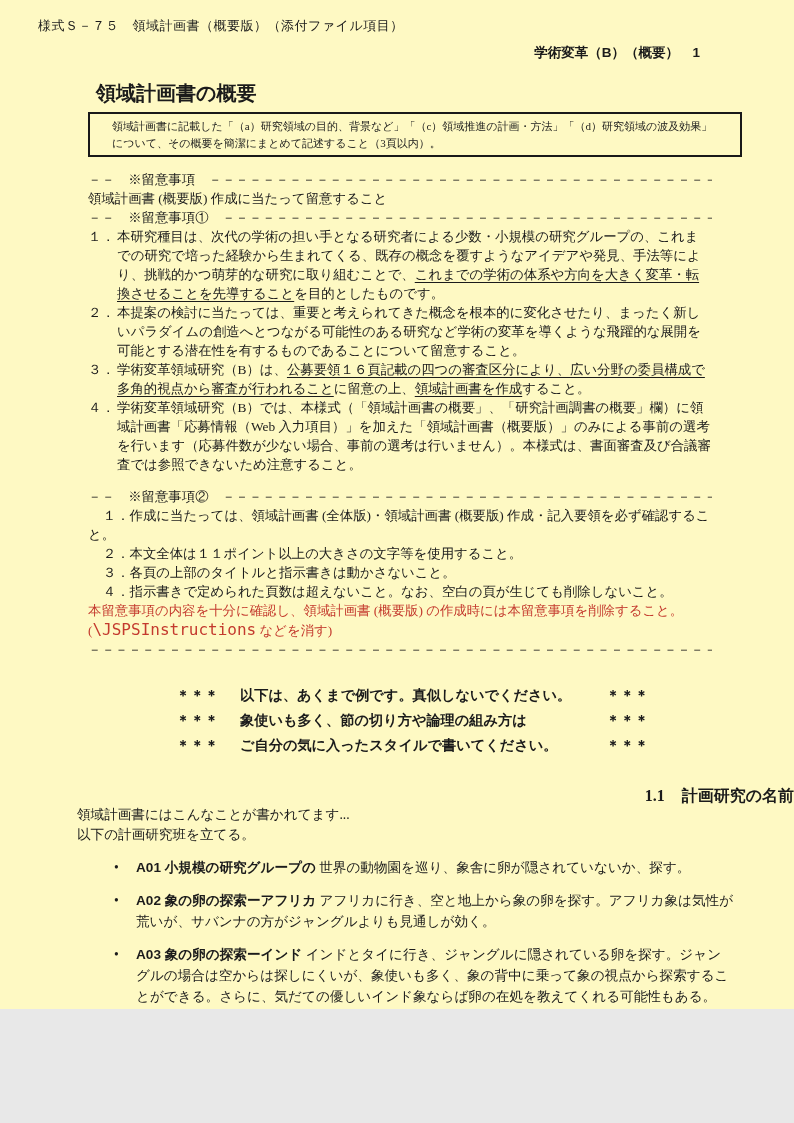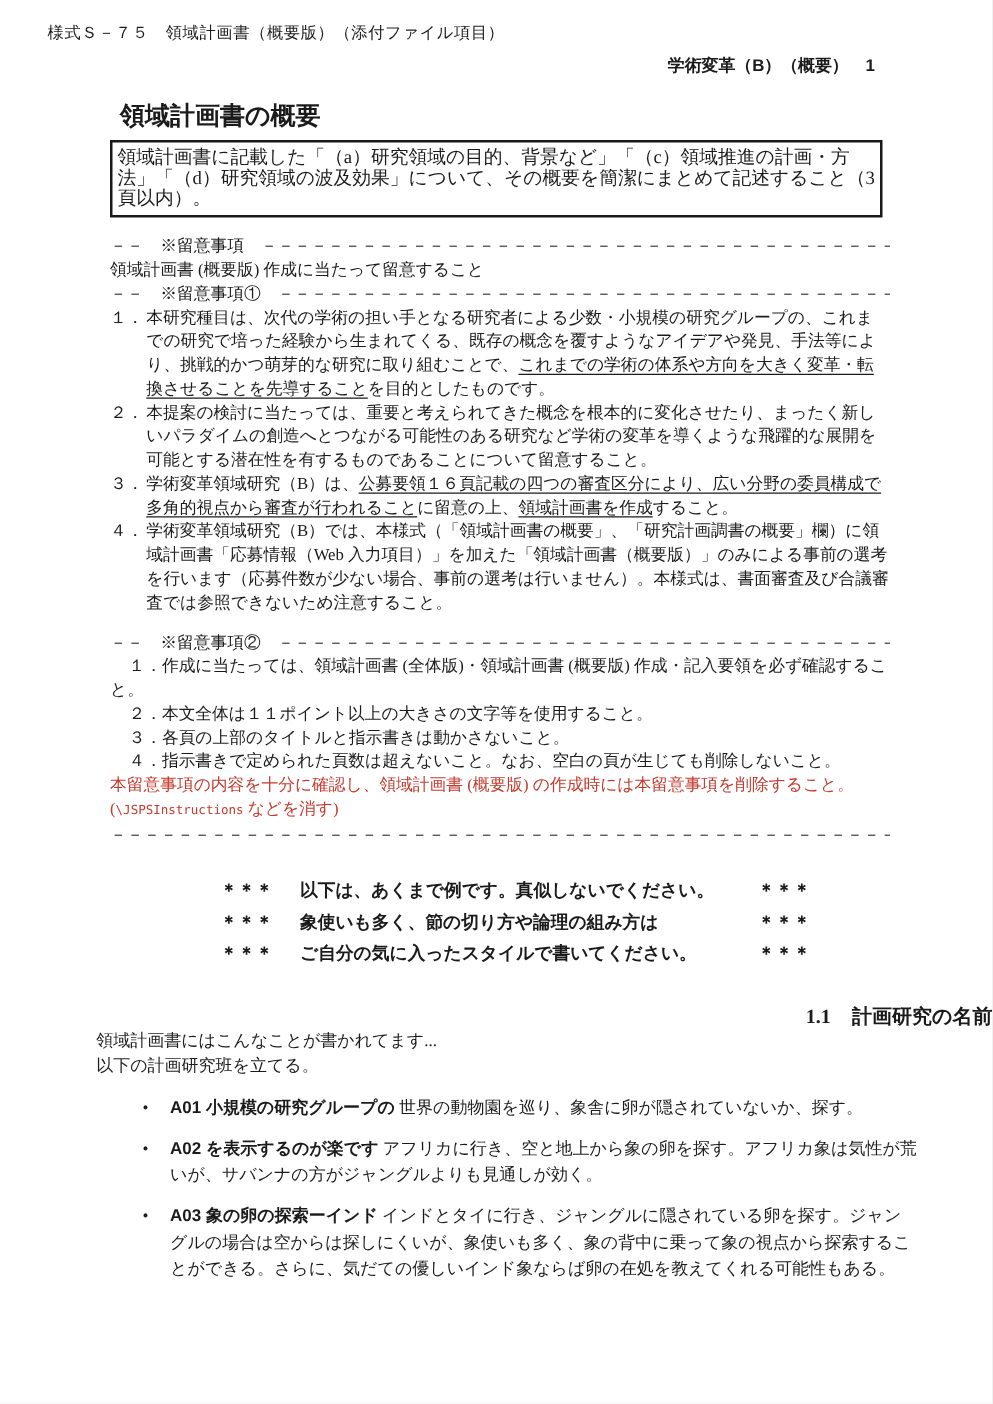--- a/index.html
+++ b/index.html
@@ -1,47 +1,47 @@
 <!DOCTYPE html>
 <html><head>
 <meta charset="utf-8">
 <style>
   html,body { margin:0; padding:0; background:#e8e8e8; }
   .page {
-    position:relative; width:794px; height:1123px; margin:0 auto;
-    background:#ffffff; overflow:hidden;
+    position:relative; width:794px; height:1009px; margin:0 auto;
+    background:#fef9c3; overflow:hidden;
     color:#1b1b1b;
     font-family:"Liberation Serif","DejaVu Serif",serif;
     font-size:13.4px; line-height:19px;
   }
   .hdr-left { margin:16px 0 0 38px; font-size:13px; letter-spacing:0.5px; }
   .hdr-right {
     margin:8px 94px 0 0; text-align:right;
     font-family:"Liberation Sans","DejaVu Sans",sans-serif;
     font-weight:bold; font-size:13.5px;
   }
   .doc-title {
     margin:22px 0 0 96px;
     font-family:"Liberation Sans","DejaVu Sans",sans-serif;
     font-weight:bold; font-size:20px;
   }
   .inst-box {
     margin:9px 0 0 88px; width:606px;
-    border:2px solid #191919; padding:4px 4px;
-    font-size:15px; line-height:16.5px;
+    border:2px solid #191919; padding:4px 22px;
+    font-size:11px; line-height:16.5px;
   }
   .block { margin-left:88px; width:624px; }
   .dashline { white-space:nowrap; overflow:hidden; width:624px; }
   .note-item { display:flex; }
   .note-item .no { flex:0 0 29px; }
   .note-item .body { flex:1; }
   .ul { text-decoration:underline; text-underline-offset:3px; }
   .p-indent { text-indent:1.1em; }
   .red { color:#c43a2e; }
-  .mono { font-family:"DejaVu Sans Mono","Liberation Mono",monospace; font-size:10px; }
+  .mono { font-family:"DejaVu Sans Mono","Liberation Mono",monospace; font-size:16px; }
   .notes2 { margin-top:13px; }
   .banner {
     margin:24px 0 0 176px;
     font-family:"Liberation Sans","DejaVu Sans",sans-serif;
     font-weight:bold; font-size:14.2px;
   }
   .banner-row { display:flex; line-height:25px; }
   .b-left { width:64px; }
   .b-mid  { width:366px; }
   .sec-h {
@@ -141,21 +141,21 @@
     <div class="line p-indent">領域計画書にはこんなことが書かれてます...</div>
     <div class="line p-indent">以下の計画研究班を立てる。</div>
 
     <div class="bullets">
       <div class="bullet">
         <span class="bdot">•</span>
         <span class="btext"><span class="blabel">A01 小規模の研究グループの</span><span> 世界の動物園を巡り、象舎に卵が隠されていないか、探す。</span></span>
       </div>
       <div class="bullet">
         <span class="bdot">•</span>
-        <span class="btext"><span class="blabel">A02 を表示するのが楽です</span><span> アフリカに行き、空と地上から象の卵を探す。アフリカ象は気性が荒いが、サバンナの方がジャングルよりも見通しが効く。</span></span>
+        <span class="btext"><span class="blabel">A02 象の卵の探索ーアフリカ</span><span> アフリカに行き、空と地上から象の卵を探す。アフリカ象は気性が荒いが、サバンナの方がジャングルよりも見通しが効く。</span></span>
       </div>
       <div class="bullet">
         <span class="bdot">•</span>
         <span class="btext"><span class="blabel">A03 象の卵の探索ーインド</span><span> インドとタイに行き、ジャングルに隠されている卵を探す。ジャングルの場合は空からは探しにくいが、象使いも多く、象の背中に乗って象の視点から探索することができる。さらに、気だての優しいインド象ならば卵の在処を教えてくれる可能性もある。</span></span>
       </div>
     </div>
   </div>
 
 </div>
 

